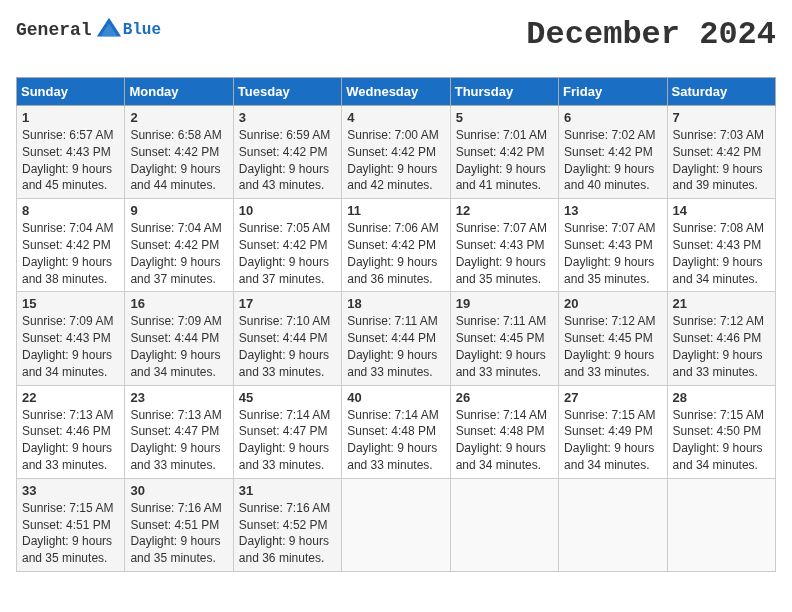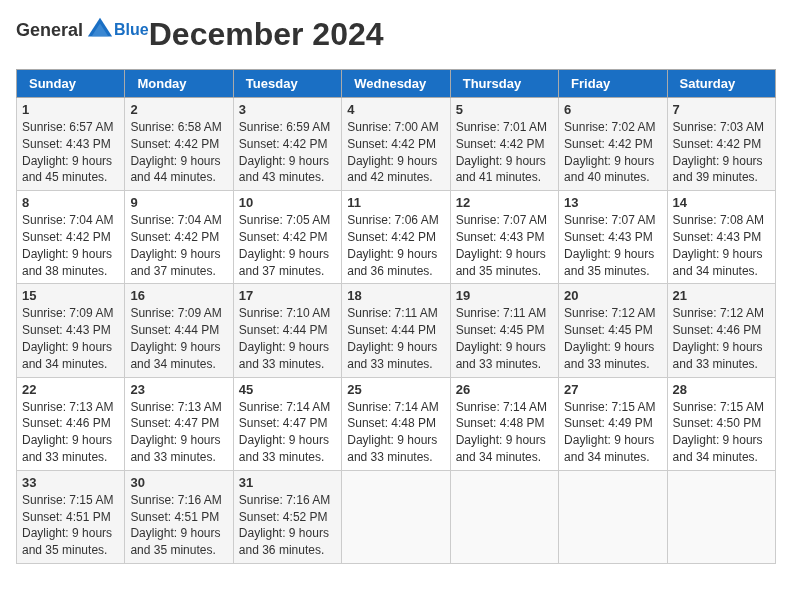--- a/index.html
+++ b/index.html
@@ -5,23 +5,24 @@
     * { box-sizing: border-box; margin: 0; padding: 0; }
     body {
       font-family: Arial, sans-serif;
       background: #fff;
       width: 792px;
       min-height: 612px;
       padding: 16px;
     }
     .header-area {
       display: flex;
-      justify-content: flex-start;
+      justify-content: space-between;
       align-items: flex-start;
-      margin-bottom: 16px;
+      margin-bottom: 24px;
+      font-family: Liberation Mono, monospace;
     }
     .logo {
       display: flex;
       align-items: center;
     }
     .logo-icon {
       width: 28px;
       height: 28px;
       margin-left: 3px;
     }
@@ -38,21 +39,21 @@
       color: #555;
     }
     table {
       width: 100%;
       border-collapse: collapse;
       table-layout: fixed;
     }
     thead tr th {
       background-color: #1a6fc4;
       color: #fff;
-      padding: 6px 12px;
+      padding: 6px 4px;
       font-size: 13px;
       font-weight: bold;
       text-align: left;
       border: 1px solid #aaa;
     }
     tbody tr td {
       vertical-align: top;
       padding: 4px 5px;
       border: 1px solid #ccc;
       font-size: 10.5px;
@@ -163,21 +164,21 @@
         <td><span class="day-num">21</span>
           <span class="day-info">Sunrise: 7:12 AM<br>Sunset: 4:46 PM<br>Daylight: 9 hours and 33 minutes.</span></td>
       </tr>
       <tr>
         <td><span class="day-num">22</span>
           <span class="day-info">Sunrise: 7:13 AM<br>Sunset: 4:46 PM<br>Daylight: 9 hours and 33 minutes.</span></td>
         <td><span class="day-num">23</span>
           <span class="day-info">Sunrise: 7:13 AM<br>Sunset: 4:47 PM<br>Daylight: 9 hours and 33 minutes.</span></td>
         <td><span class="day-num">45</span>
           <span class="day-info">Sunrise: 7:14 AM<br>Sunset: 4:47 PM<br>Daylight: 9 hours and 33 minutes.</span></td>
-        <td><span class="day-num">25</span>
+        <td><span class="day-num">40</span>
           <span class="day-info">Sunrise: 7:14 AM<br>Sunset: 4:48 PM<br>Daylight: 9 hours and 33 minutes.</span></td>
         <td><span class="day-num">26</span>
           <span class="day-info">Sunrise: 7:14 AM<br>Sunset: 4:48 PM<br>Daylight: 9 hours and 34 minutes.</span></td>
         <td><span class="day-num">27</span>
           <span class="day-info">Sunrise: 7:15 AM<br>Sunset: 4:49 PM<br>Daylight: 9 hours and 34 minutes.</span></td>
         <td><span class="day-num">28</span>
           <span class="day-info">Sunrise: 7:15 AM<br>Sunset: 4:50 PM<br>Daylight: 9 hours and 34 minutes.</span></td>
       </tr>
       <tr>
         <td><span class="day-num">33</span>

